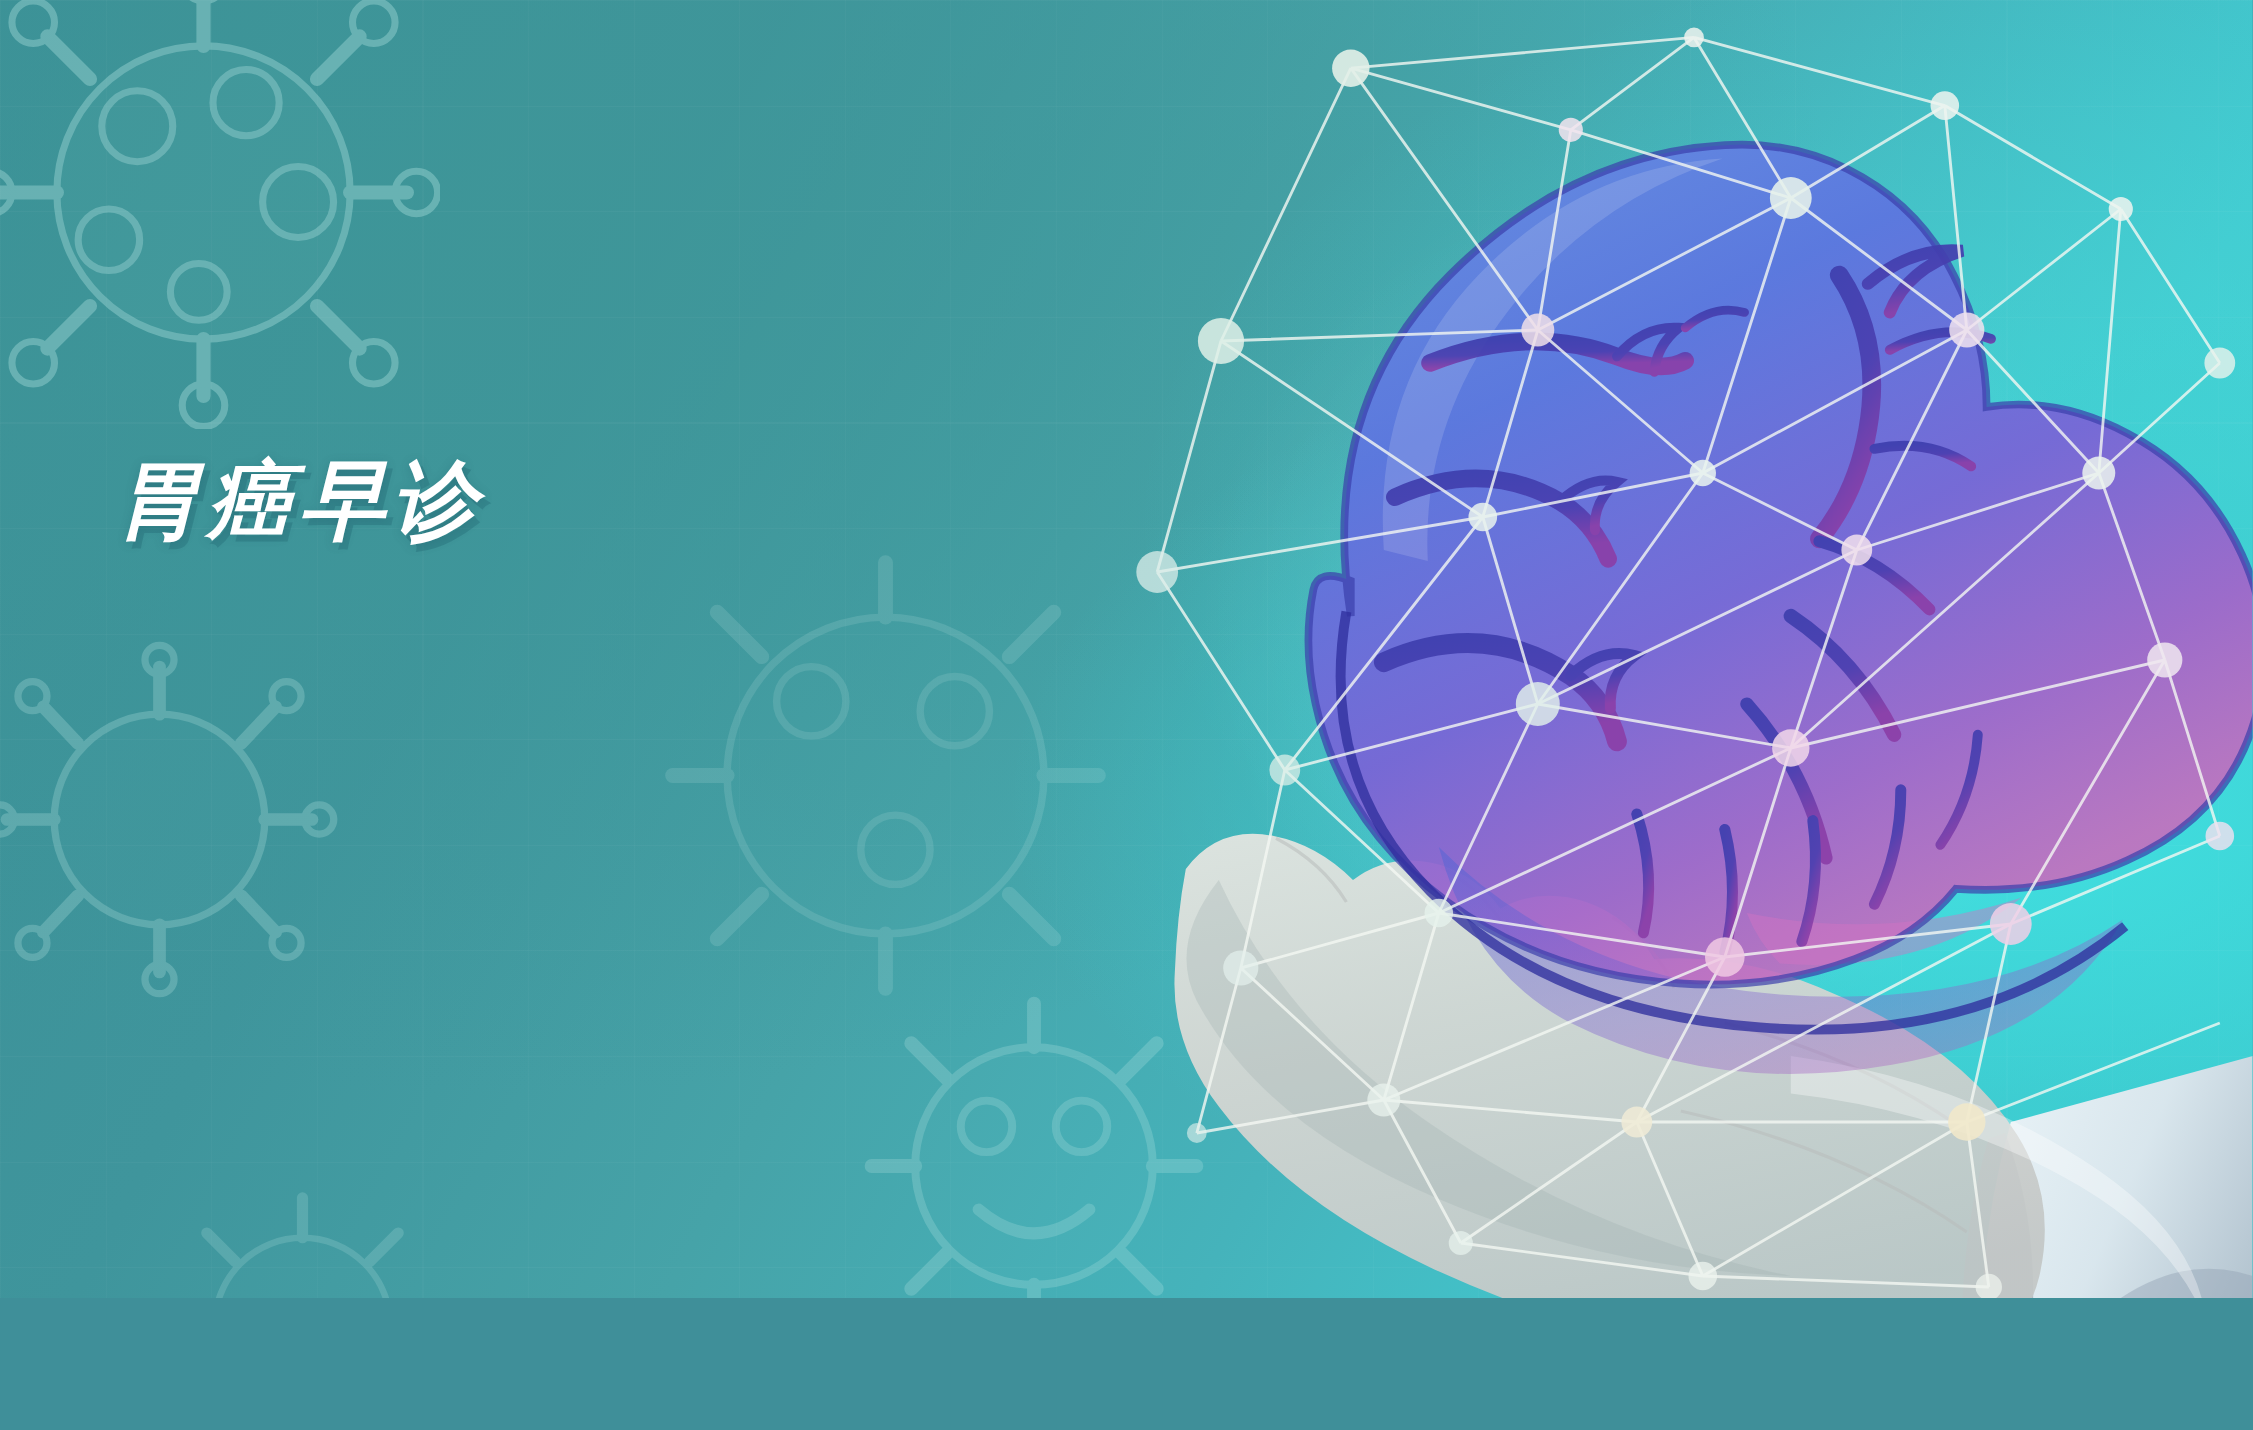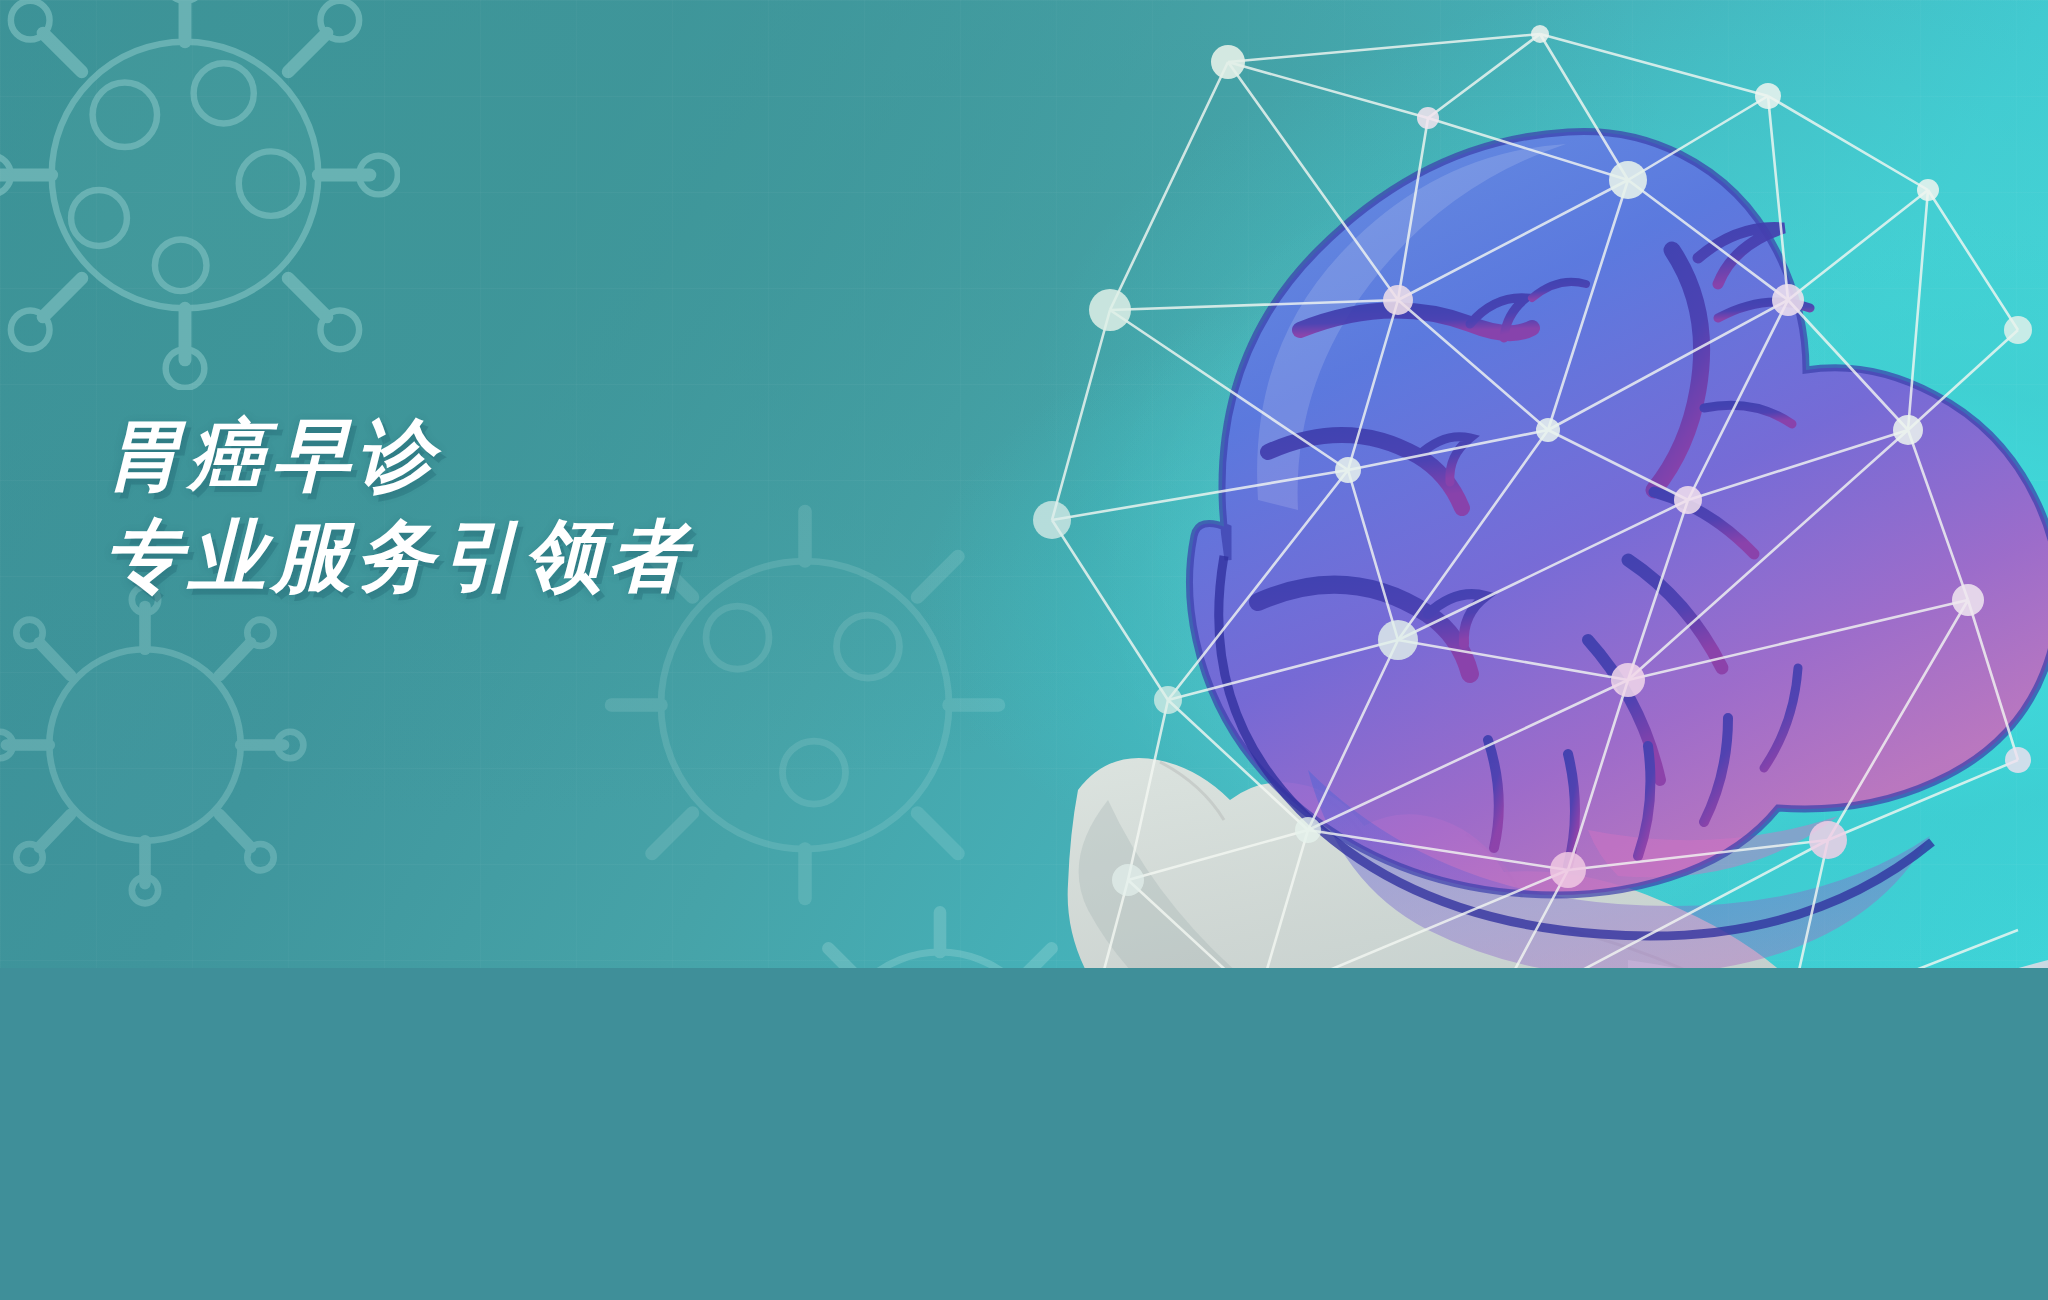--- a/index.html
+++ b/index.html
@@ -1,21 +1,21 @@
 <!DOCTYPE html>
 <html><head>
 <meta charset="utf-8">
 <style>
   * { margin:0; padding:0; box-sizing:border-box; }
   html,body { width:2048px; height:1300px; overflow:hidden; background:#3f8f99; }
   body { font-family:"Liberation Sans", sans-serif; }
 
   #banner {
     position:relative;
-    width:2048px; height:968px;
+    width:2048px; height:1180px;
     overflow:hidden;
     background:
       radial-gradient(ellipse 60% 55% at 88% 62%, rgba(64,226,226,0.95) 0%, rgba(60,205,208,0.55) 42%, rgba(60,190,195,0.0) 72%),
       radial-gradient(ellipse 70% 70% at 96% 40%, rgba(70,215,215,0.75) 0%, rgba(70,205,208,0.0) 65%),
       radial-gradient(ellipse 85% 95% at 22% 18%, rgba(62,150,152,0.85) 0%, rgba(62,150,152,0.0) 70%),
       linear-gradient(118deg, #3b8f96 0%, #3f959c 26%, #46a3a8 46%, #45b3bb 64%, #41c8cf 80%, #3ed4d8 100%);
   }
 
   
   #grid-texture {
@@ -398,16 +398,15 @@
           <circle cx="620" cy="1160" r="13" fill="#eef4ef" opacity="0.75"></circle>
           <circle cx="880" cy="1170" r="12" fill="#eef4ef" opacity="0.72"></circle>
           <circle cx="160" cy="1030" r="9" fill="#e6f2ec" opacity="0.60"></circle>
         </g>
       </g>
     </svg>
   </div>
 
   <div id="text-block">
     <div class="headline-line" id="headline-line-1">胃癌早诊</div>
-    <div class="headline-line" id="headline-line-2">专业服务引领者</div>
   </div>
 
 </div>
 
 </body></html>

